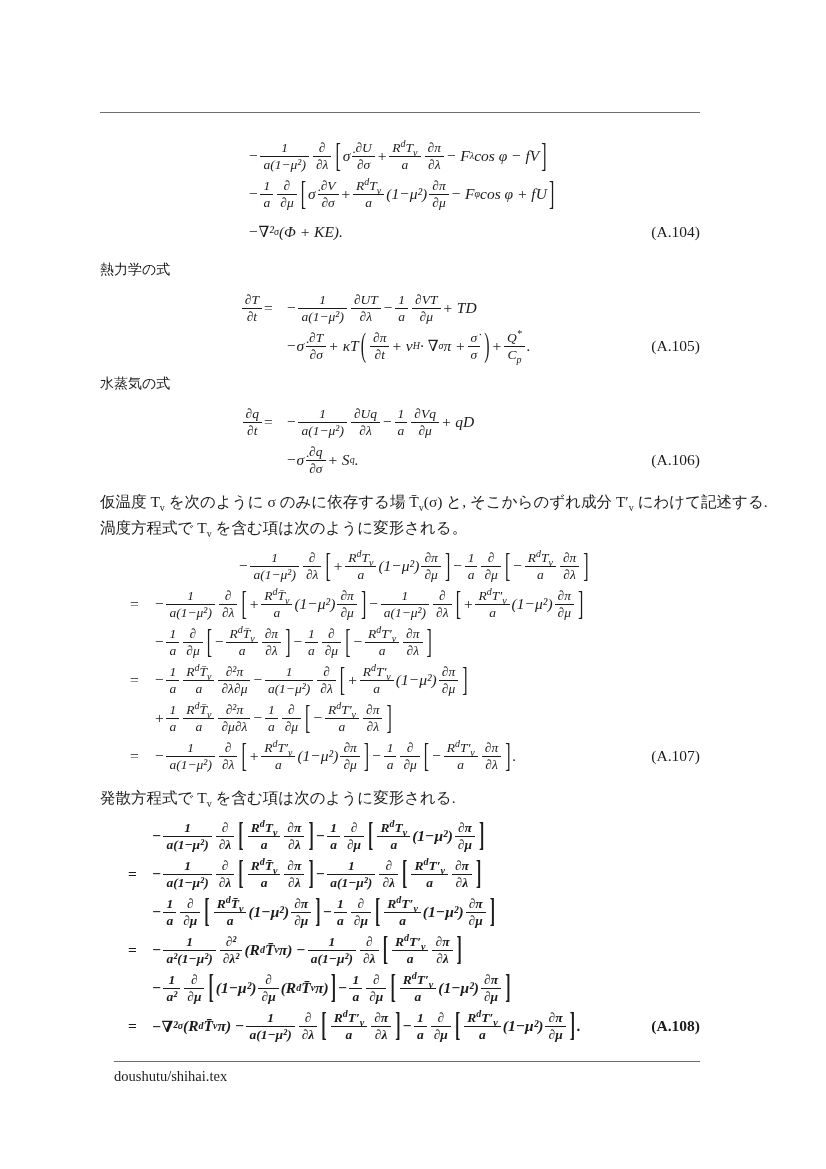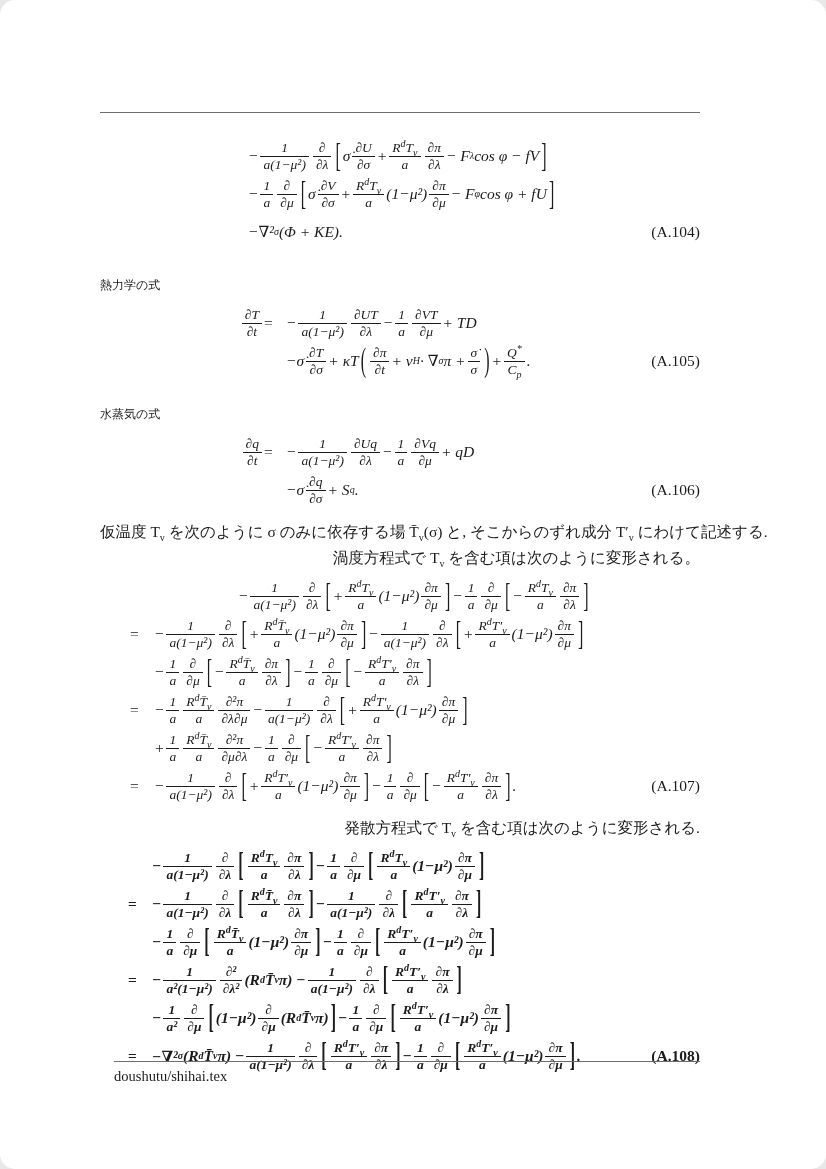--- a/index.html
+++ b/index.html
@@ -29,31 +29,31 @@
   .eq-a107{margin:6px 0 0 30px;}
   .eq-a108{margin:6px 0 0 28px;font-weight:bold;}
   .eq-a104 .lhs,.eq-a104 .rel{width:0;}
   .eq-a105 .lhs,.eq-a106 .lhs{width:26px;}
   .eq-a105 .rel,.eq-a106 .rel{width:22px;}
   .eq-a107 .lhs,.eq-a108 .lhs{width:0;}
   .eq-a107 .rel{width:24px;}
   .eq-a108 .rel{width:24px;}
   .eq-a107 .eqrow:first-child .body{margin-left:84px;}
   
-  .heading{margin-top:26px;font-size:12px;}
-  .para{line-height:26px;margin-top:10px;text-align:right;}
+  .heading{margin-top:10px;font-size:14px;}
+  .para{line-height:26px;margin-top:10px;}
   .para-line{white-space:nowrap;}
   
   .footer{position:absolute;left:114px;right:126px;top:1061px;}
   .footer-row{display:flex;justify-content:space-between;padding-top:6px;font-size:14.5px;}
 </style>
 </head>
 <body>
 
-<div class="page" style="--ink: #1b1b1b; --rule: #6e6e6e; background: rgb(255, 255, 255); border-radius: 15px;">
+<div class="page" style="--ink: #1b1b1b; --rule: #6e6e6e; background: rgb(255, 255, 255);">
   <div class="content">
 
     <div class="rule"></div>
 
     <div class="eqblock eq-a104">
         <div class="eqrow">
           <span class="lhs"></span>
           <span class="rel"></span>
           <span class="body">−<span class="frac">
               <span class="num">1</span>

